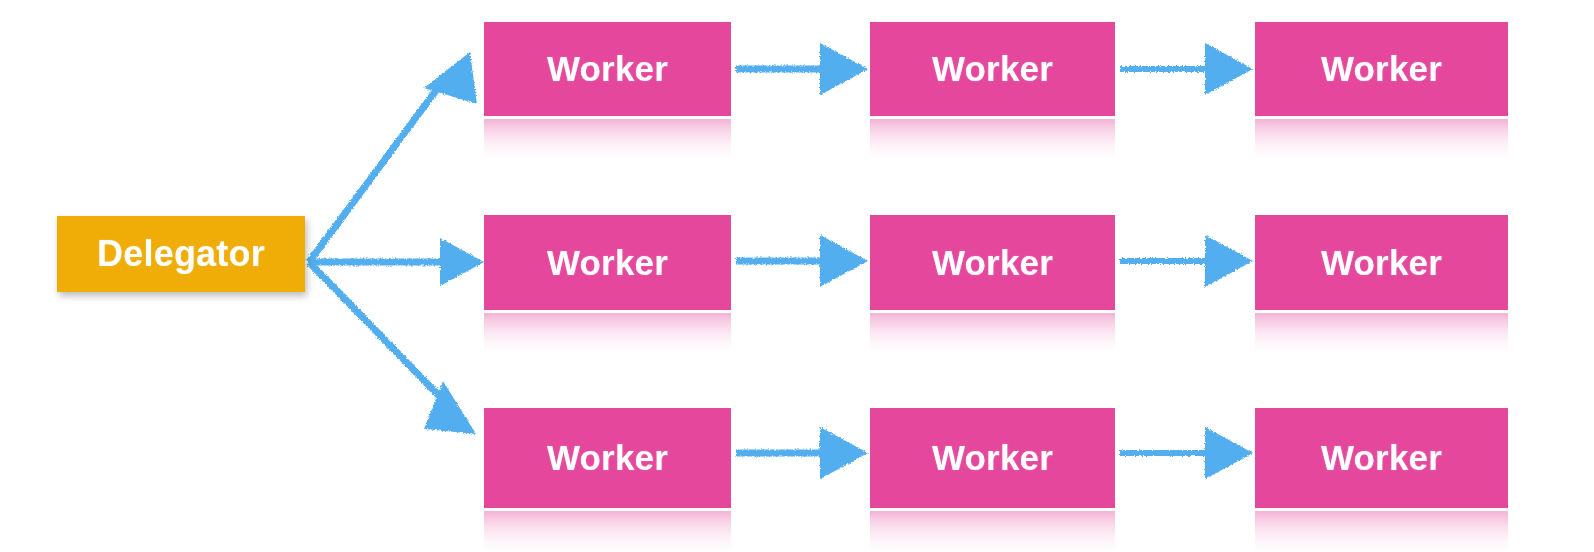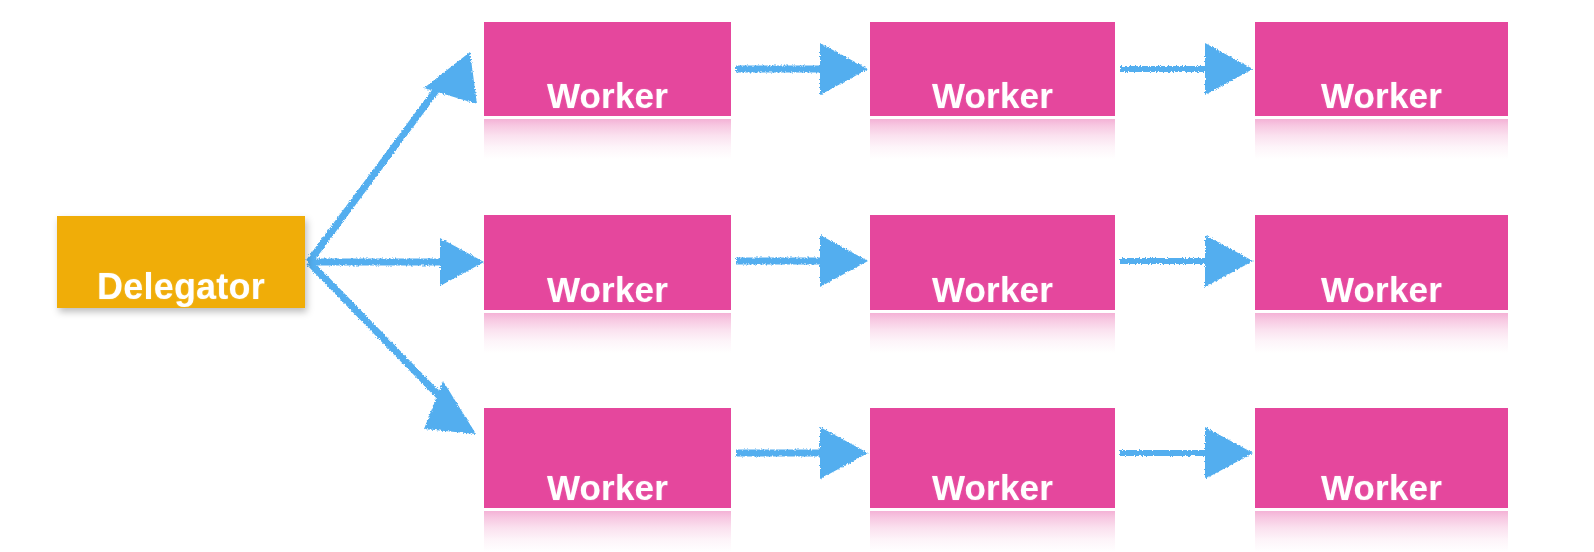--- a/index.html
+++ b/index.html
@@ -17,21 +17,21 @@
     height: 552px;
     background: #ffffff;
     overflow: hidden;
   }
 
   
   .node {
     position: absolute;
     box-sizing: border-box;
     display: flex;
-    align-items: flex-end;
+    align-items: center;
     justify-content: center;
     color: #ffffff;
     font-weight: bold;
     letter-spacing: 0.2px;
     user-select: none;
   }
   .node-label {
     position: relative;
     z-index: 2;
     text-shadow: 0 0 2px rgba(255,255,255,0.28);
@@ -149,21 +149,21 @@
   <div class="reflection" style="left:1255px; top:119px; width:253px; height:40px;"></div>
 
   <div class="reflection" style="left:484px;  top:313px; width:247px; height:40px;"></div>
   <div class="reflection" style="left:870px;  top:313px; width:245px; height:40px;"></div>
   <div class="reflection" style="left:1255px; top:313px; width:253px; height:40px;"></div>
 
   <div class="reflection" style="left:484px;  top:511px; width:247px; height:41px;"></div>
   <div class="reflection" style="left:870px;  top:511px; width:245px; height:41px;"></div>
   <div class="reflection" style="left:1255px; top:511px; width:253px; height:41px;"></div>
 
-  <div class="node delegator" style="left:57px; top:216px; width:248px; height:92px;">
+  <div class="node delegator" style="left:57px; top:216px; width:248px; height:76px;">
     <span class="node-label">Delegator</span>
   </div>
 
   <div class="node worker" style="left:484px; top:22px; width:247px; height:94px;">
     <span class="node-label">Worker</span>
   </div>
   <div class="node worker" style="left:870px; top:22px; width:245px; height:94px;">
     <span class="node-label">Worker</span>
   </div>
   <div class="node worker" style="left:1255px; top:22px; width:253px; height:94px;">

